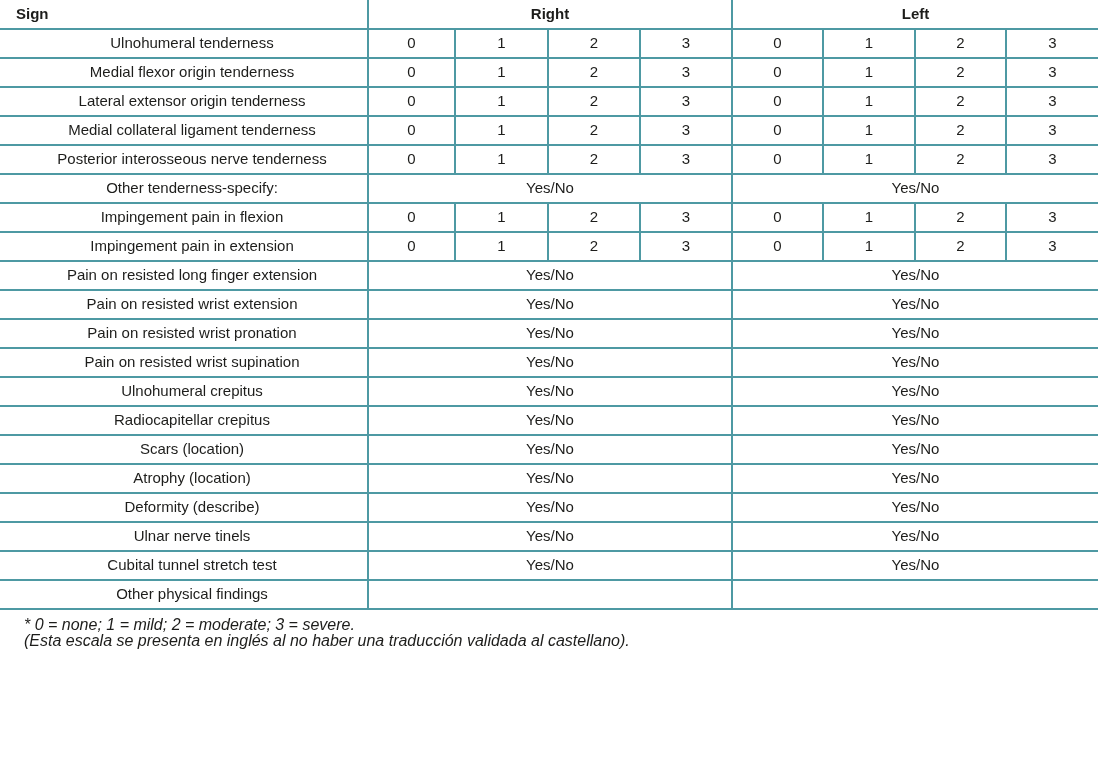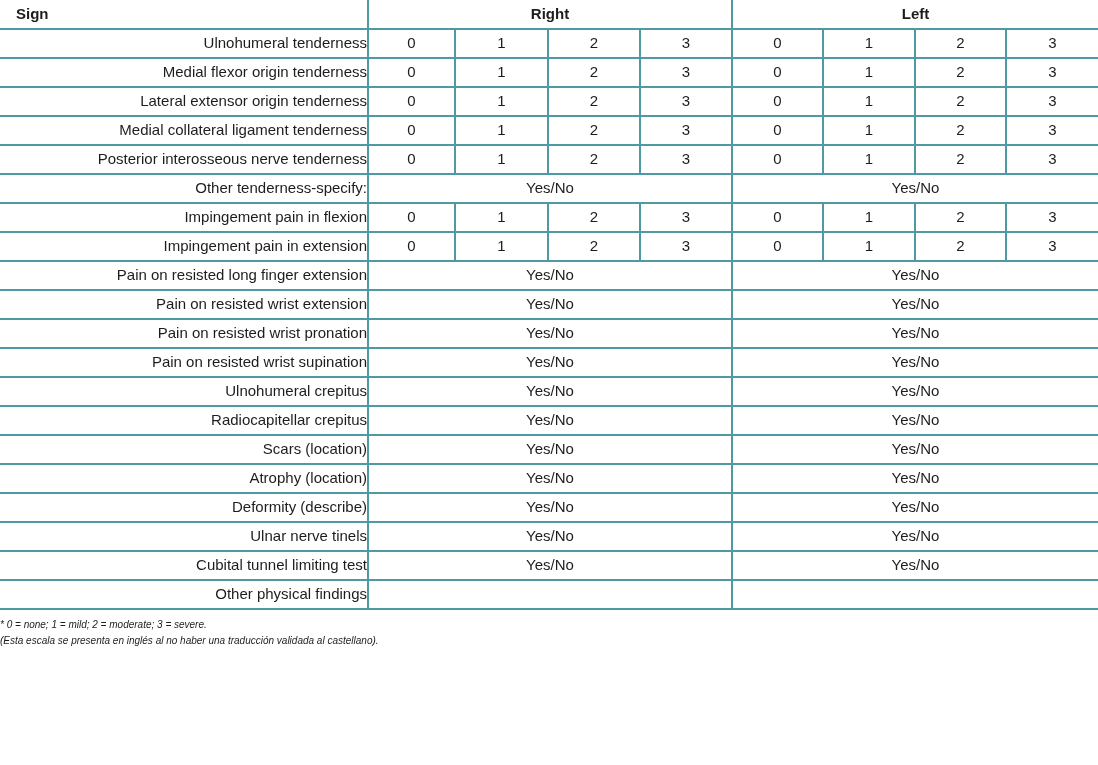--- a/index.html
+++ b/index.html
@@ -42,31 +42,31 @@
 
   table.signs-table th {
     font-weight: bold;
     text-align: center;
   }
   table.signs-table th.sign-col {
     text-align: left;
     padding-left: 16px;
   }
   table.signs-table td.label-cell {
-    text-align: right;
+    text-align: center;
     padding-left: 17px;
   }
   table.signs-table td.num-cell,
   table.signs-table td.yesno-cell,
   table.signs-table td.empty-cell {
     text-align: center;
   }
   .footnote {
-    margin: 7px 0 0 0;
-    font-size: 10px;
+    margin: 7px 0 0 24px;
+    font-size: 16px;
     font-style: italic;
     line-height: 16px;
     color: var(--text-color);
   }
 </style>
 </head>
 <body>
 
 <table class="signs-table">
   <colgroup>
@@ -214,21 +214,21 @@
         <td class="label-cell">Deformity (describe)</td>
         <td colspan="4" class="yesno-cell">Yes/No</td>
         <td colspan="4" class="yesno-cell">Yes/No</td>
       </tr>
       <tr>
         <td class="label-cell">Ulnar nerve tinels</td>
         <td colspan="4" class="yesno-cell">Yes/No</td>
         <td colspan="4" class="yesno-cell">Yes/No</td>
       </tr>
       <tr>
-        <td class="label-cell">Cubital tunnel limiting test</td>
+        <td class="label-cell">Cubital tunnel stretch test</td>
         <td colspan="4" class="yesno-cell">Yes/No</td>
         <td colspan="4" class="yesno-cell">Yes/No</td>
       </tr>
       <tr>
         <td class="label-cell">Other physical findings</td>
         <td colspan="4" class="empty-cell"></td>
         <td colspan="4" class="empty-cell"></td>
       </tr>
     </tbody>
 </table>

